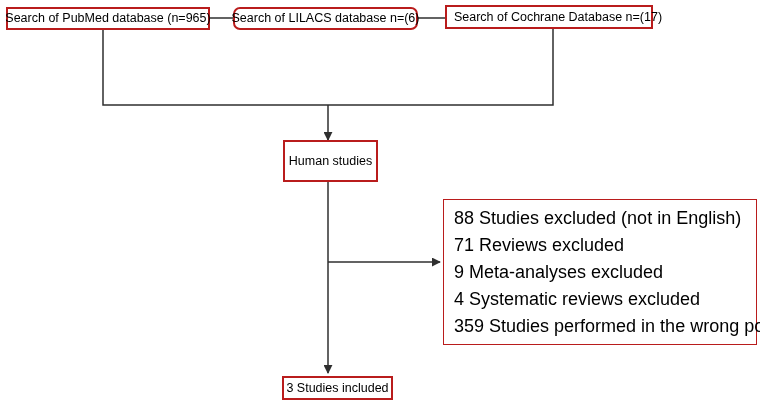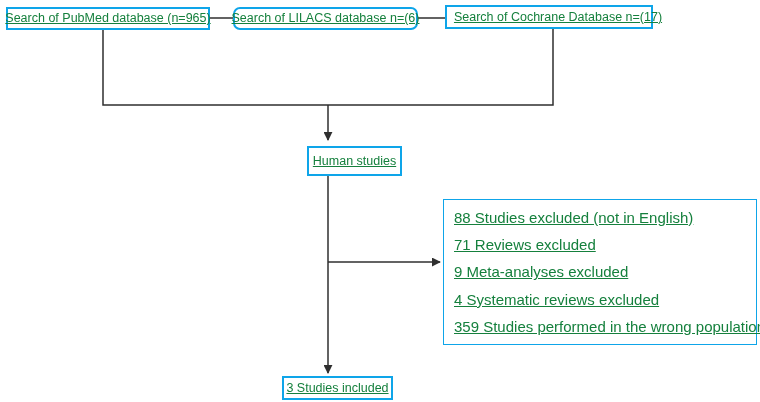--- a/index.html
+++ b/index.html
@@ -8,46 +8,45 @@
     width: 760px;
     height: 402px;
     background: #ffffff;
     font-family: "Liberation Sans", "DejaVu Sans", sans-serif;
     color: #333333;
     overflow: hidden;
   }
   .flow-box {
     position: absolute;
     box-sizing: border-box;
-    border: 2px solid #0ea5e9;
+    border: 2px solid #b91c1c;
     background: #ffffff;
     display: flex;
     align-items: center;
     justify-content: center;
     font-size: 12.5px;
     line-height: 1;
     white-space: nowrap;
-    color: #15803d;
-    text-decoration: underline;
+    color: #000000;
   }
   #box-pubmed   { left: 6px;   top: 7px;   width: 204px; height: 23px; }
   #box-lilacs   { left: 233px; top: 7px;   width: 185px; height: 23px; border-radius: 7px; }
   #box-cochrane { left: 445px; top: 5px;   width: 208px; height: 24px; padding-left: 18px; }
-  #box-human    { left: 283px; top: 146px; width: 95px;  height: 30px; margin-left: 24px; }
+  #box-human    { left: 283px; top: 140px; width: 95px;  height: 42px; }
   #box-included { left: 282px; top: 376px; width: 111px; height: 24px; }
   #box-excluded {
     left: 443px; top: 199px; width: 314px; height: 146px;
     border-width: 1.5px;
     flex-direction: column;
     align-items: flex-start;
     justify-content: space-around;
     padding: 4px 8px 4px 10px;
   }
   #box-excluded .excl-line {
-    font-size: 15px;
+    font-size: 18px;
     white-space: nowrap;
   }
   #connector-layer {
     position: absolute;
     left: 0; top: 0;
     width: 760px; height: 402px;
     pointer-events: none;
   }
 </style>
 </head>

